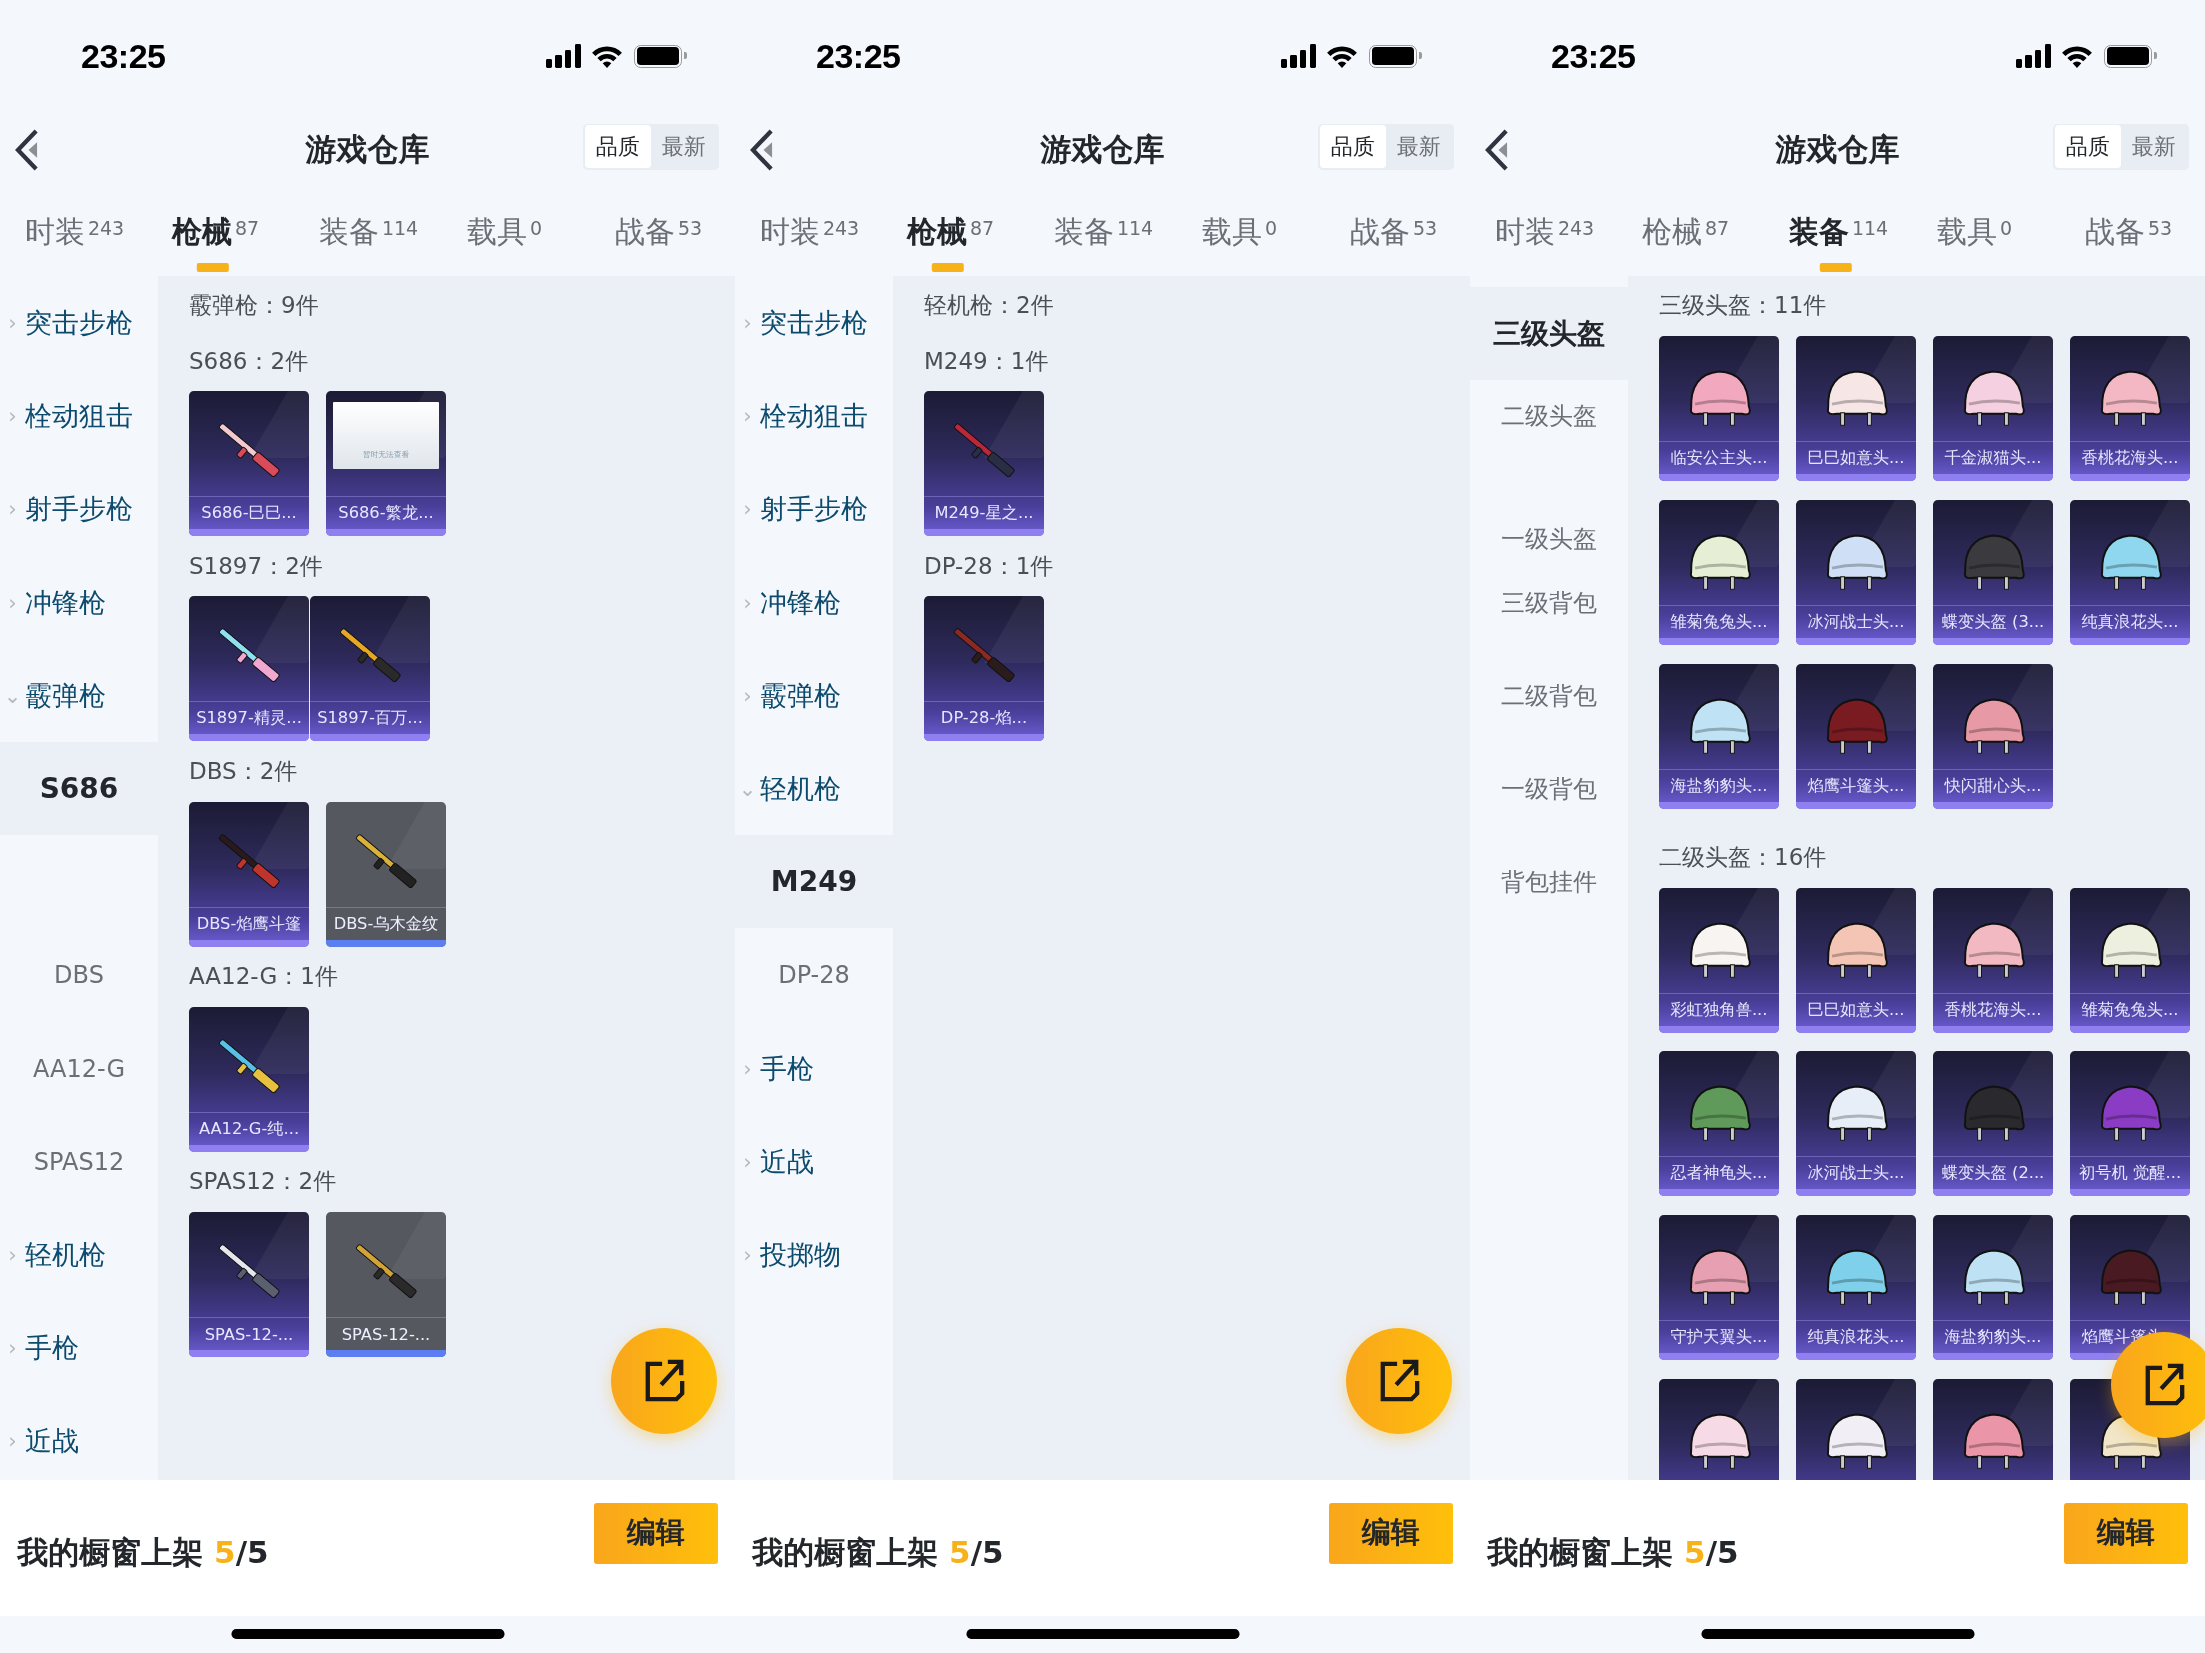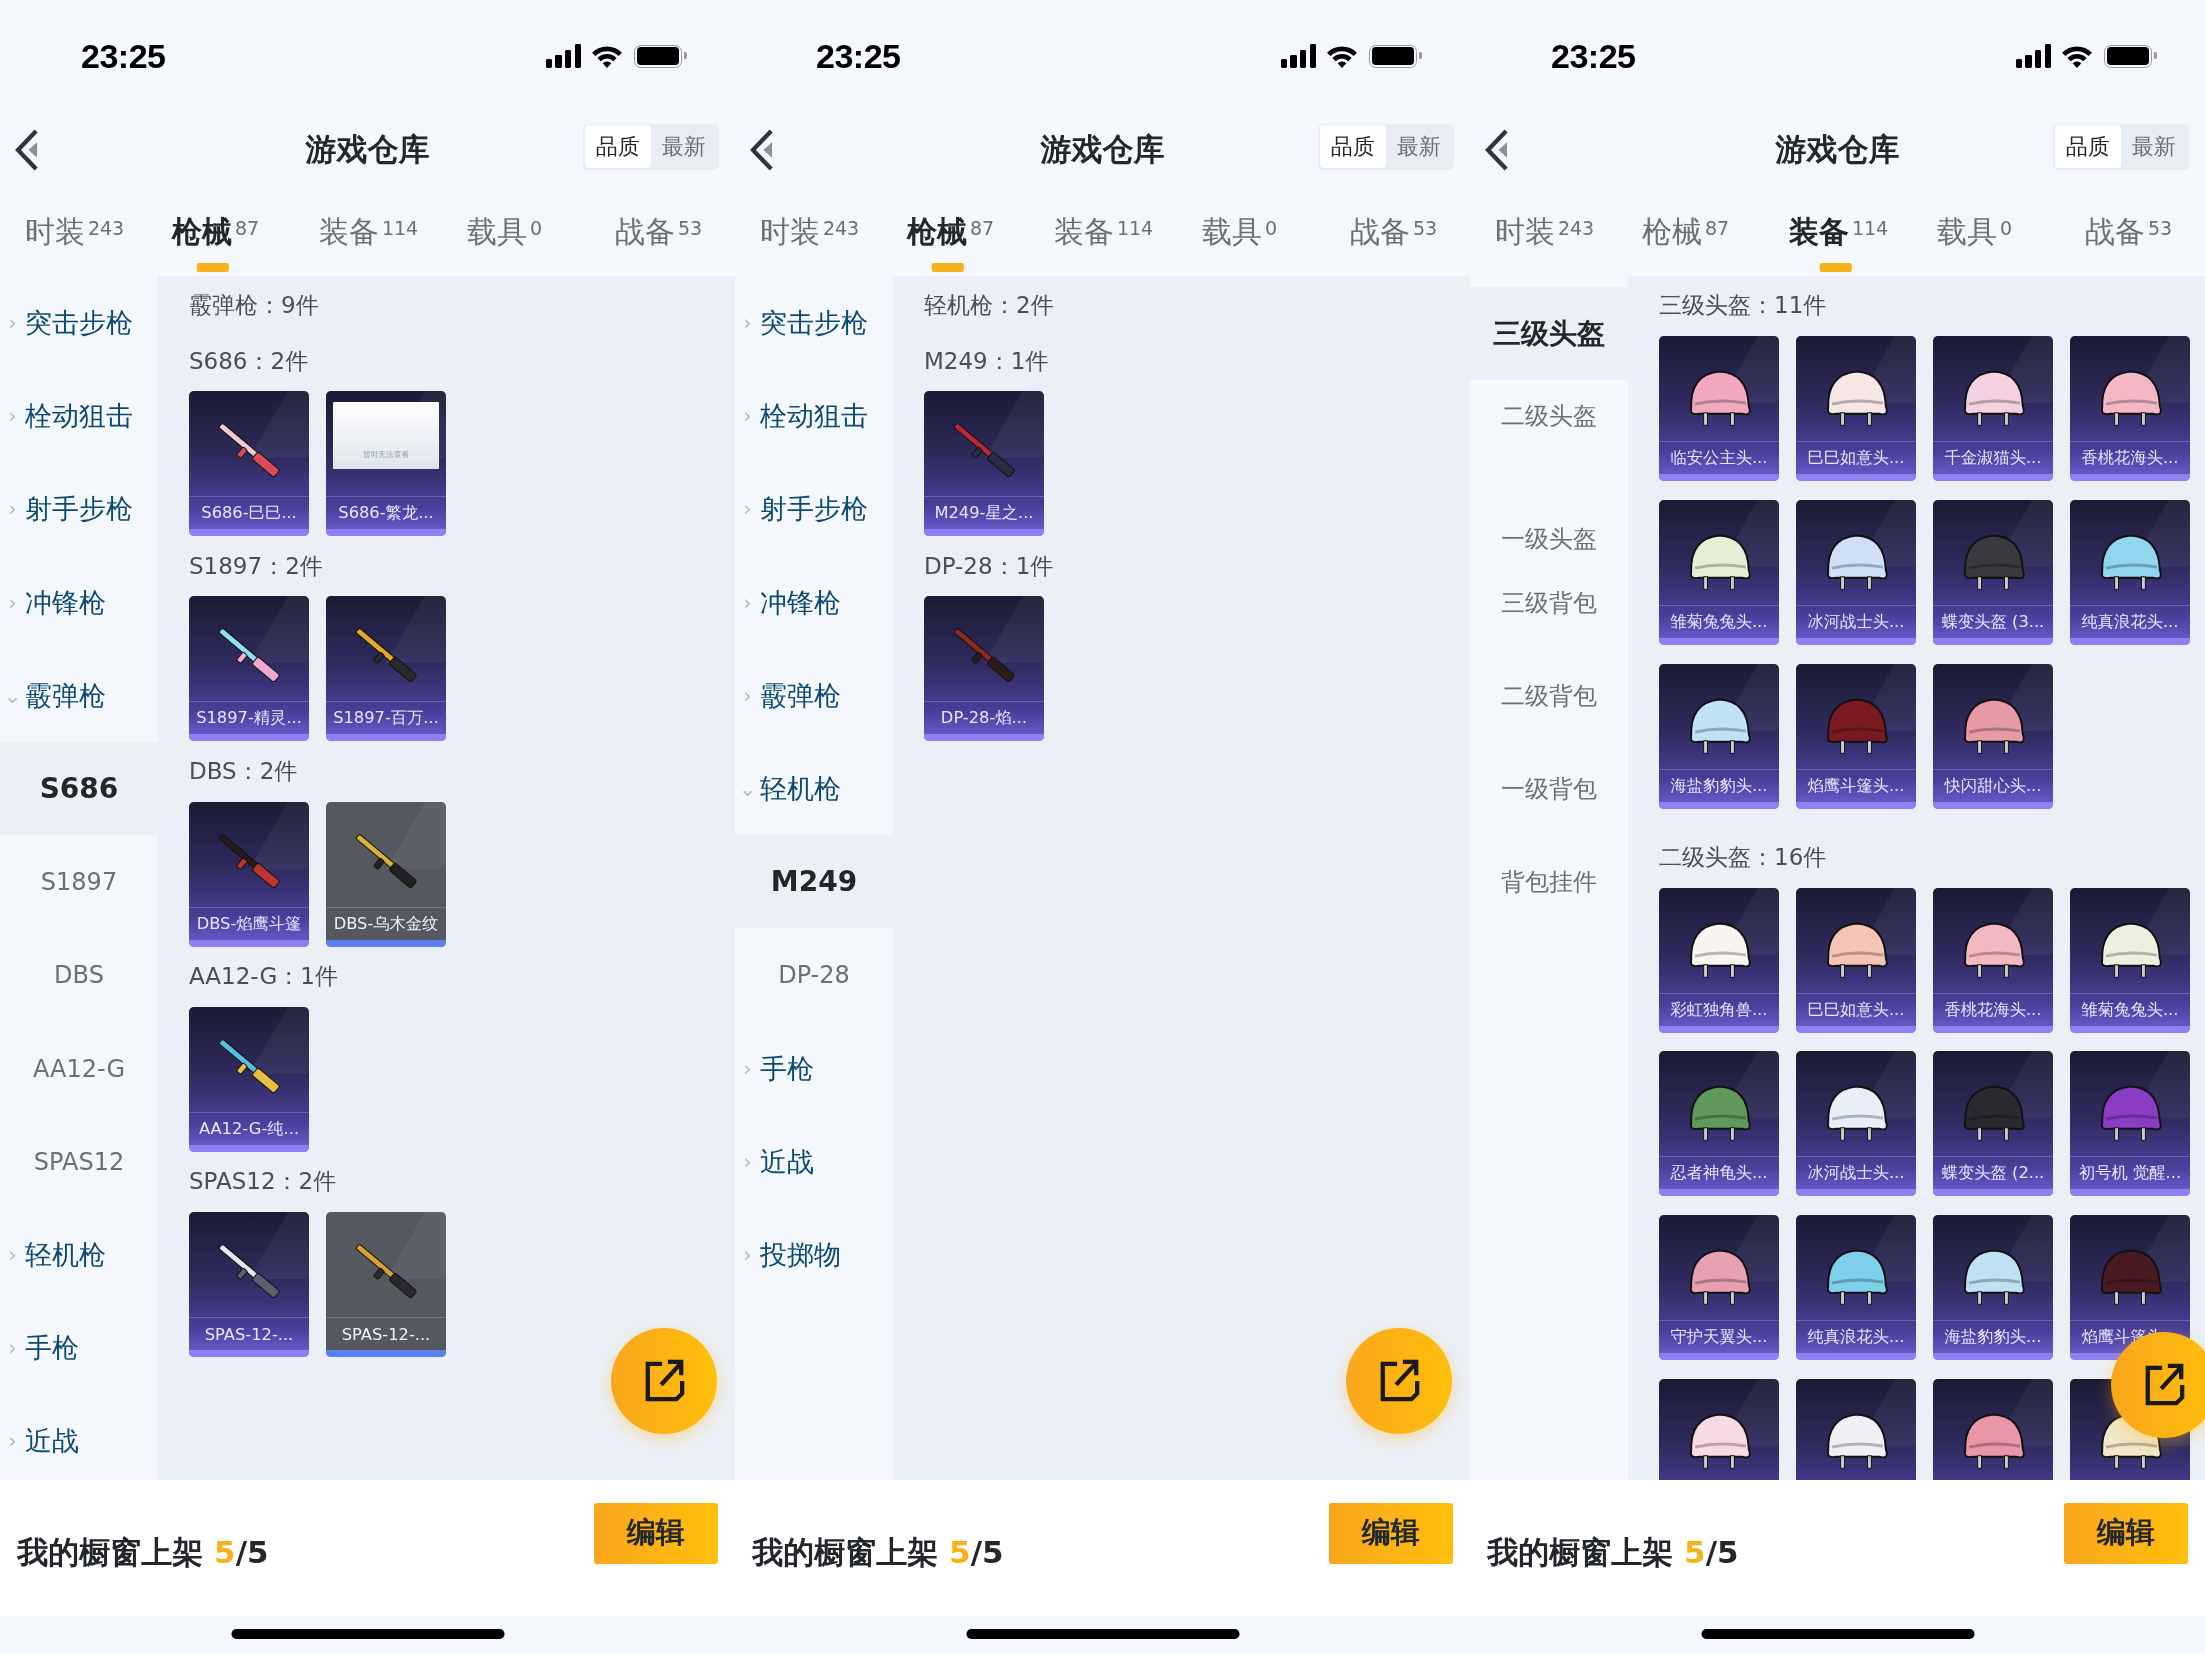--- a/index.html
+++ b/index.html
@@ -126,23 +126,20 @@
             <span class="chev">›</span>
             <span class="lbl">冲锋枪</span>
           </div>
           <div class="sb-item cat" style="top: 373px;">
             <span class="chev">⌄</span>
             <span class="lbl">霰弹枪</span>
           </div>
           <div class="sb-item sub selected" style="top: 466px;">
             <span class="lbl">S686</span>
           </div>
-          <div class="sb-item sub" style="top: 559px;">
-            <span class="lbl">S1897</span>
-          </div>
           <div class="sb-item sub" style="top: 652px;">
             <span class="lbl">DBS</span>
           </div>
           <div class="sb-item sub" style="top: 746px;">
             <span class="lbl">AA12-G</span>
           </div>
           <div class="sb-item sub" style="top: 839px;">
             <span class="lbl">SPAS12</span>
           </div>
           <div class="sb-item cat" style="top: 932px;">
@@ -187,21 +184,21 @@
             <div class="art"><svg width="82" height="72" viewBox="0 0 170 150">
                 <g transform="rotate(40 85 75)">
       <rect x="5" y="66" width="120" height="12" rx="4" fill="#8fe0f0" stroke="#111" stroke-width="2"></rect>
       <rect x="100" y="64" width="60" height="20" rx="5" fill="#f0a8d0" stroke="#111" stroke-width="2"></rect>
       <rect x="70" y="76" width="12" height="22" rx="3" fill="#f0a8d0" stroke="#111" stroke-width="2"></rect>
                 </g>
               </svg></div>
             <div class="cap">S1897-精灵...</div>
             <div class="stripe"></div>
           </div>
-          <div class="card" style="left: 168px; top: 320px;">
+          <div class="card" style="left: 152px; top: 320px;">
             <div class="shine"></div>
             <div class="art"><svg width="82" height="72" viewBox="0 0 170 150">
                 <g transform="rotate(40 85 75)">
       <rect x="5" y="66" width="120" height="12" rx="4" fill="#e4a826" stroke="#111" stroke-width="2"></rect>
       <rect x="100" y="64" width="60" height="20" rx="5" fill="#2a2a2a" stroke="#111" stroke-width="2"></rect>
       <rect x="70" y="76" width="12" height="22" rx="3" fill="#2a2a2a" stroke="#111" stroke-width="2"></rect>
                 </g>
               </svg></div>
             <div class="cap">S1897-百万...</div>
             <div class="stripe"></div>

